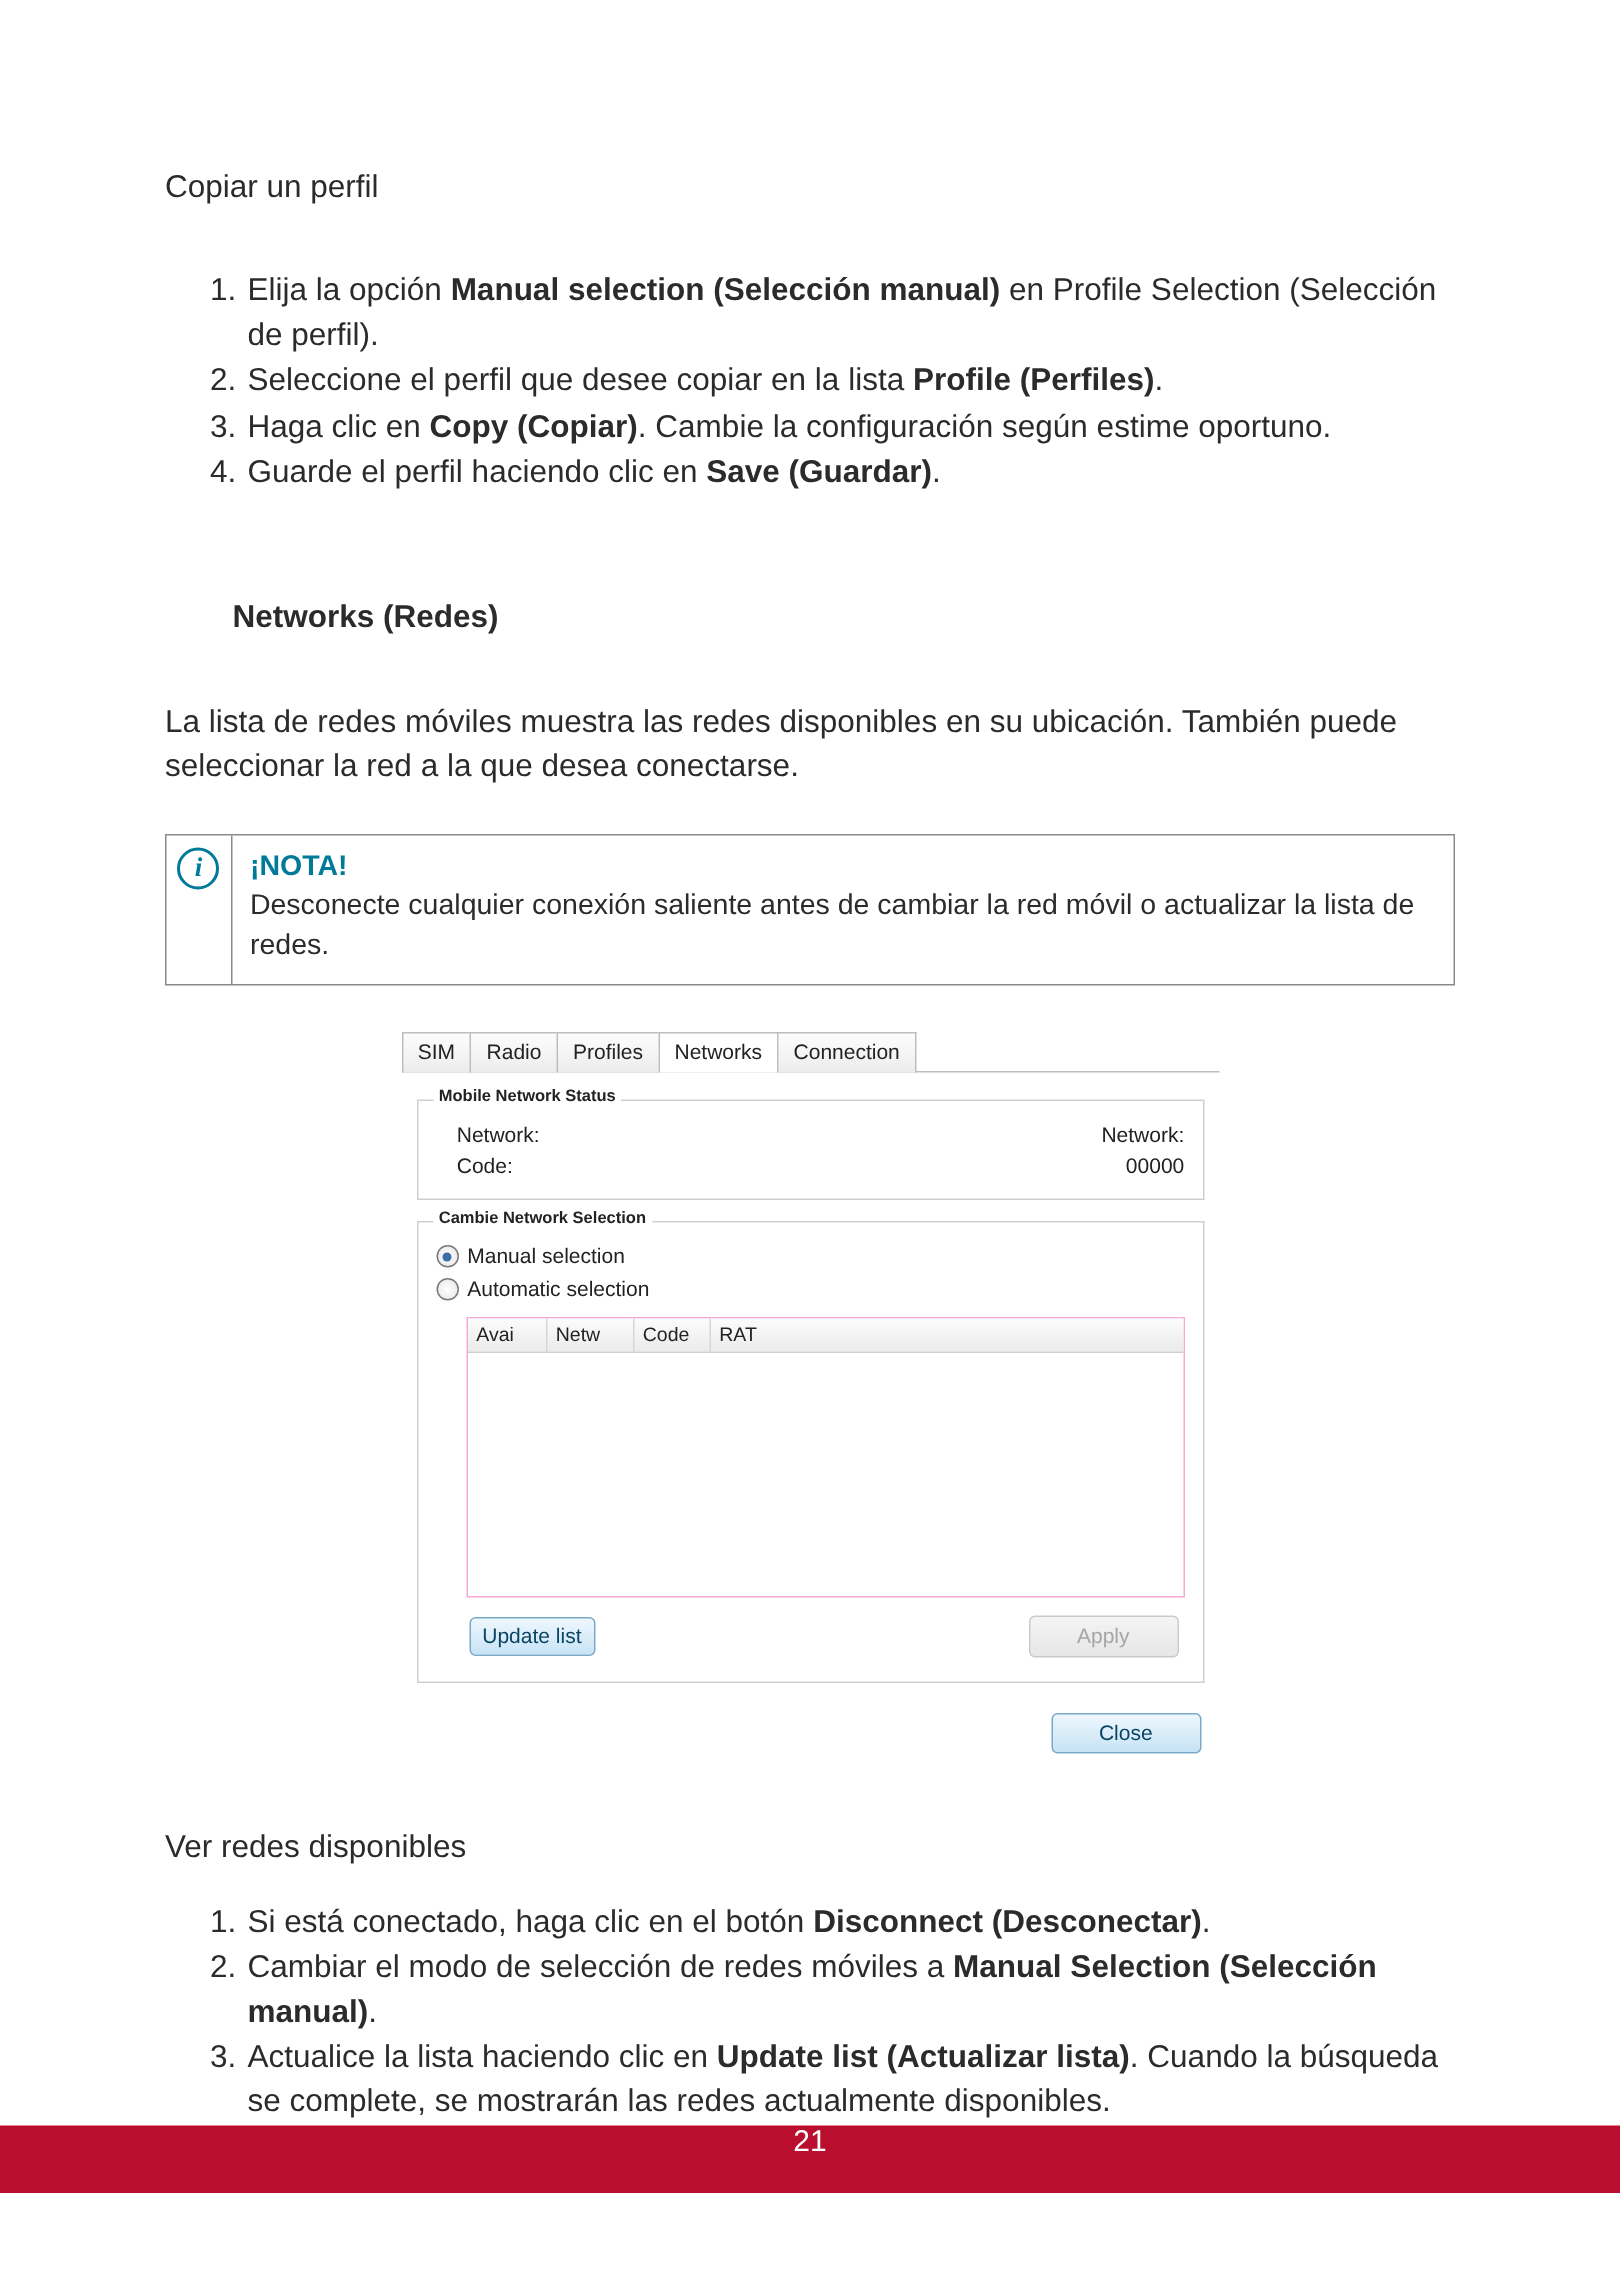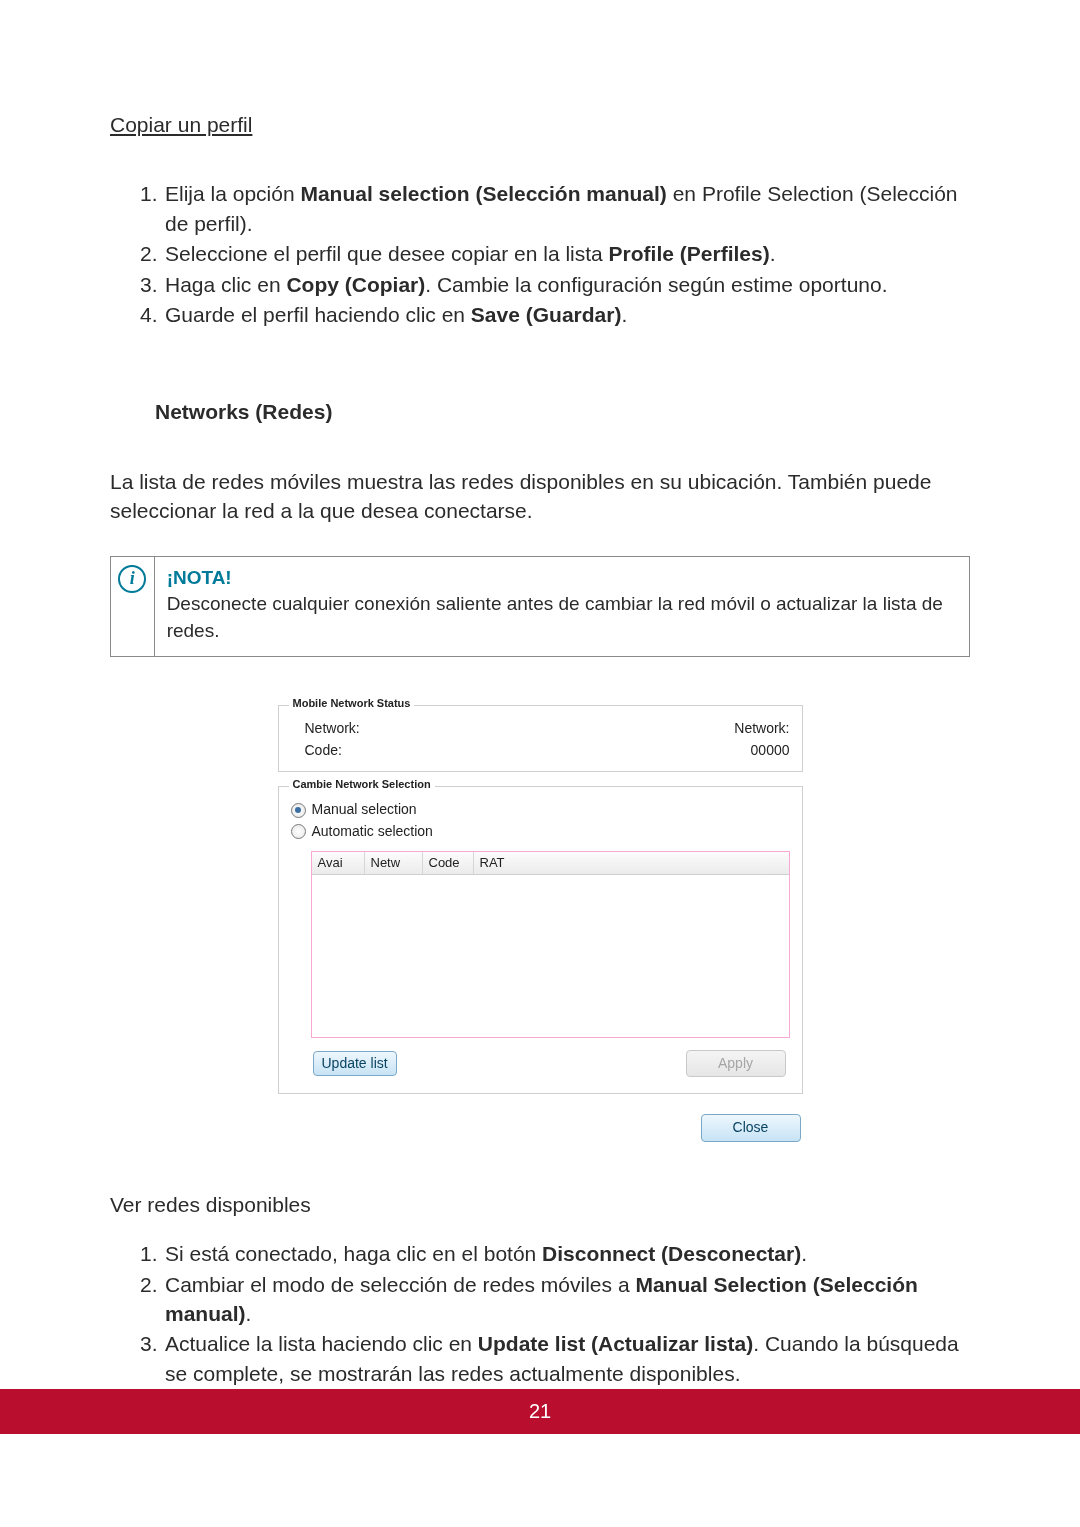--- a/index.html
+++ b/index.html
@@ -12,21 +12,20 @@
   }
   .page-body {
     padding: 110px 110px 0 110px;
     font-size: 21px;
     line-height: 1.4;
     min-height: 1372px;
     box-sizing: border-box;
   }
   .heading-copy {
     margin-bottom: 40px;
-    text-decoration: underline;
   }
   .ol {
     counter-reset: item;
     padding-left: 30px;
   }
   .ol .li {
     display: flex;
     margin-bottom: 1px;
   }
   .ol .li .num {
@@ -206,21 +205,20 @@
   .heading-view {
     margin: 10px 0 20px 0;
   }
 
   .footer {
     background: #b90e2e;
     color: #ffffff;
     height: 45px;
     width: 1080px;
     display: flex;
-    align-items: center;
     justify-content: center;
     font-size: 20px;
   }
 </style>
 </head>
 <body>
 
 <div class="page-body">
 
   <div class="heading-copy">Copiar un perfil</div>
@@ -260,20 +258,27 @@
     <div class="note-icon-cell">
       <div class="info-icon">i</div>
     </div>
     <div class="note-content">
       <div class="note-title">¡NOTA!</div>
       <div>Desconecte cualquier conexión saliente antes de cambiar la red móvil o actualizar la lista de redes.</div>
     </div>
   </div>
 
   <div class="ui-wrap">
+    <div class="tab-row">
+      <div class="tab">SIM</div>
+      <div class="tab">Radio</div>
+      <div class="tab">Profiles</div>
+      <div class="tab active">Networks</div>
+      <div class="tab">Connection</div>
+    </div>
 
     <div class="panel">
       <div class="fieldset">
         <div class="legend">Mobile Network Status</div>
         <div class="status-row">
           <span style="padding-left:14px">Network:</span>
           <span>Network:</span>
         </div>
         <div class="status-row">
           <span style="padding-left:14px">Code:</span>

